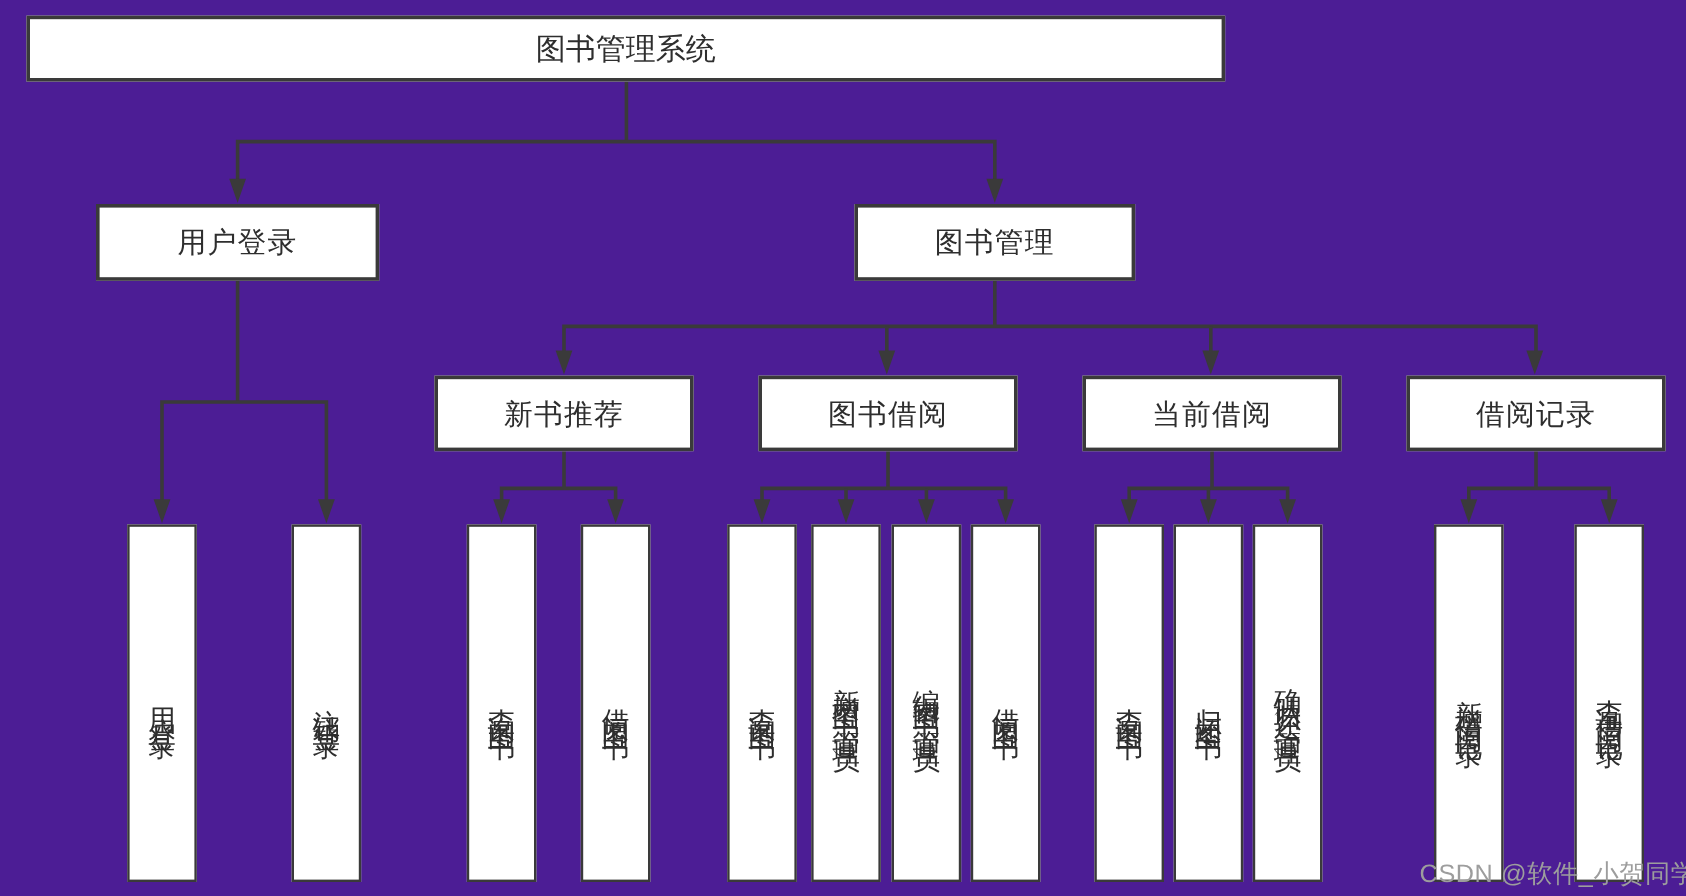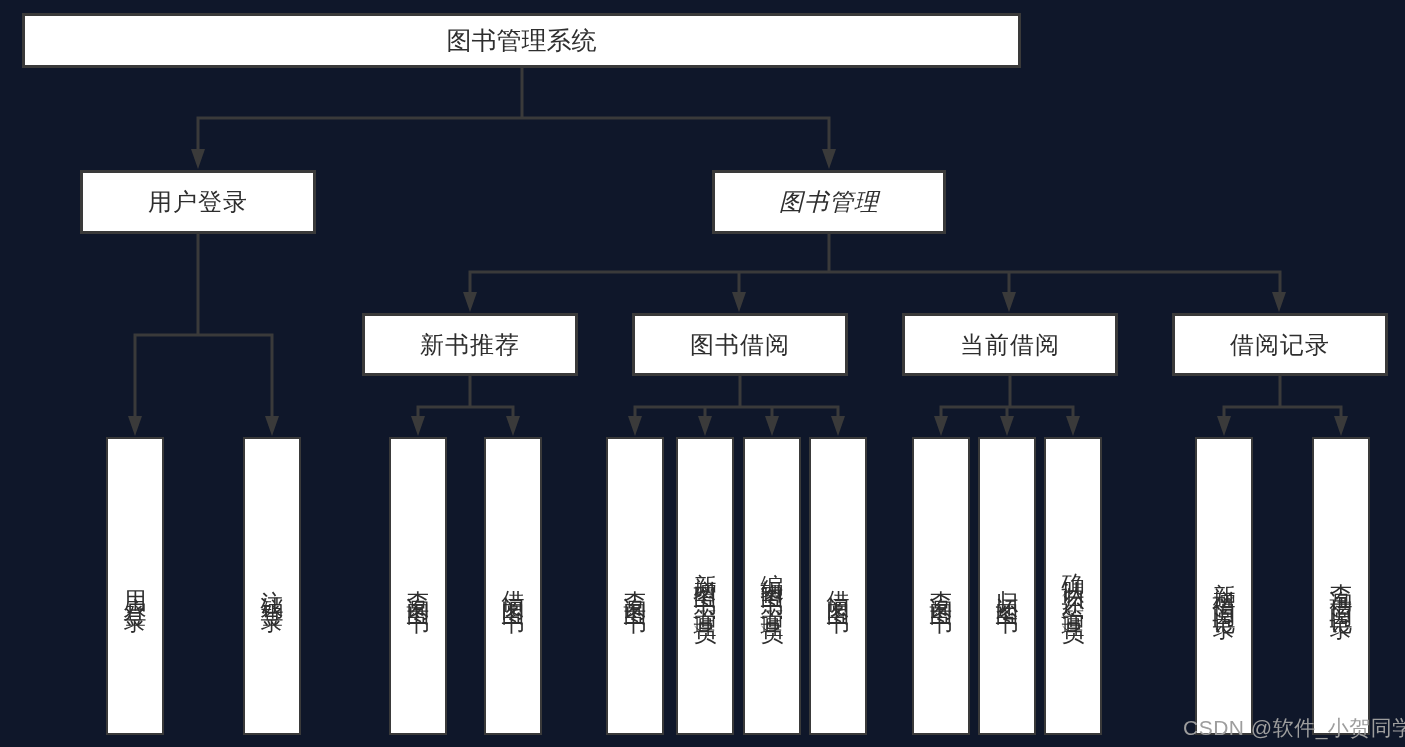--- a/index.html
+++ b/index.html
@@ -1,17 +1,17 @@
 <!DOCTYPE html>
 <html><head>
 <meta charset="utf-8">
 <style>
   html,body{margin:0;padding:0;background:#fff;}
   .canvas{
-    position:relative;width:1405px;height:747px;background:#0f172a;
+    position:relative;width:1405px;height:747px;background:#4c1d95;
     font-family:"Liberation Sans",sans-serif;overflow:hidden;color:#2e2e2e;
   }
   .connectors{position:absolute;left:0;top:0;}
   .box{
     position:absolute;box-sizing:border-box;background:#ffffff;
     border:3px solid #3a3a3a;display:flex;align-items:center;justify-content:center;
     text-align:center;
   }
   .root-box{font-size:25px;}
   .h-box{font-size:24px;letter-spacing:1px;}
@@ -79,21 +79,21 @@
       <polygon points="1000,416 1014,416 1007,436"></polygon>
       <polygon points="1066,416 1080,416 1073,436"></polygon>
       <polygon points="1217,416 1231,416 1224,436"></polygon>
       <polygon points="1334,416 1348,416 1341,436"></polygon>
     </g>
   </svg>
 
   <div class="box root-box" style="left:22px;top:13px;width:999px;height:55px;">图书管理系统</div>
 
   <div class="box h-box" style="left:80px;top:170px;width:236px;height:64px;">用户登录</div>
-  <div class="box h-box" style="left:712px;top:170px;width:234px;height:64px;font-style:italic;">图书管理</div>
+  <div class="box h-box" style="left:712px;top:170px;width:234px;height:64px;">图书管理</div>
 
   <div class="box h-box" style="left:362px;top:313px;width:216px;height:63px;">新书推荐</div>
   <div class="box h-box" style="left:632px;top:313px;width:216px;height:63px;">图书借阅</div>
   <div class="box h-box" style="left:1172px;top:313px;width:216px;height:63px;">借阅记录</div>
   <div class="box h-box" style="left:902px;top:313px;width:216px;height:63px;">当前借阅</div>
 
   <div class="box leaf" style="left:106px;top:437px;width:58px;height:298px;">
     <span class="vtext">用户登录</span>
   </div>
   <div class="box leaf" style="left:243px;top:437px;width:58px;height:298px;">

